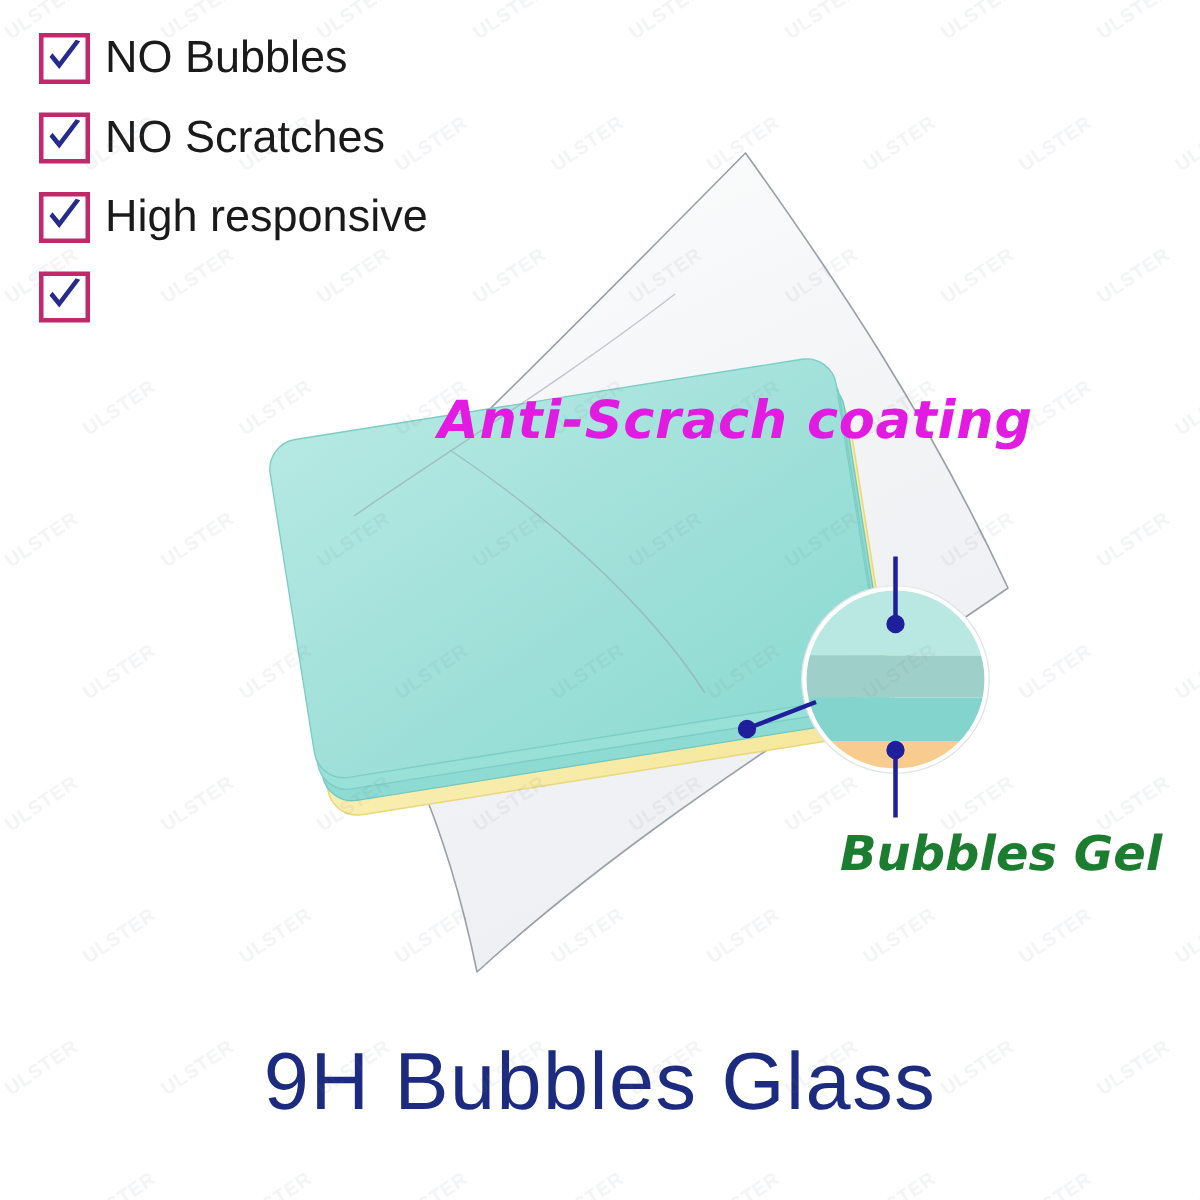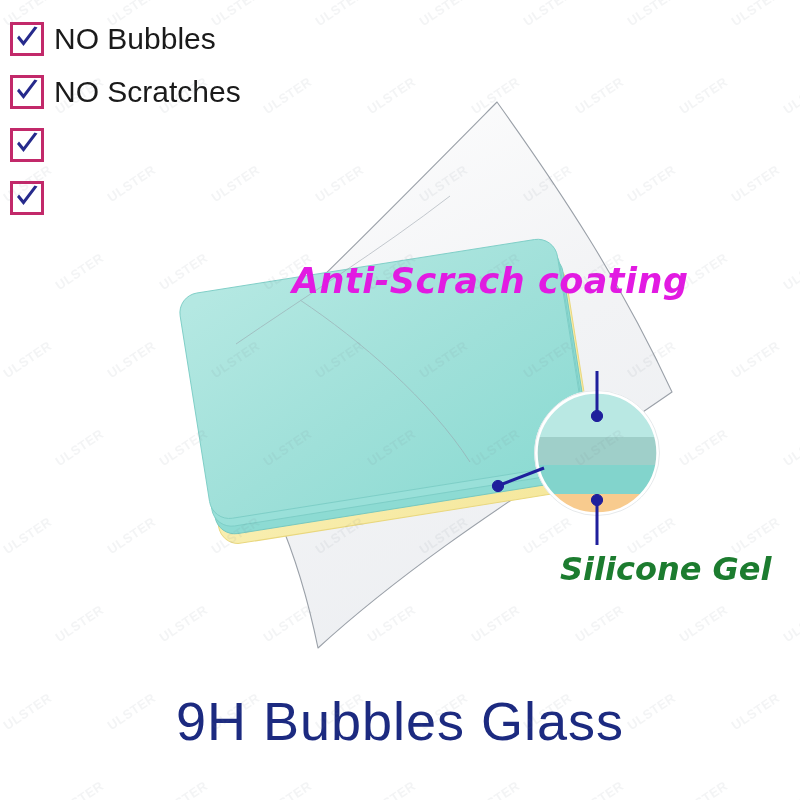--- a/index.html
+++ b/index.html
@@ -33,21 +33,21 @@
     letter-spacing: 0.5px;
     color: rgba(120, 125, 140, 0.085);
     transform: rotate(-34deg);
     white-space: nowrap;
     user-select: none;
   }
 
   
   #checklist {
     position: absolute;
-    left: 10px;
+    left: 26px;
     top: 12px;
     z-index: 30;
   }
   .check-row {
     display: flex;
     align-items: center;
     height: 53px;
   }
   .check-box {
     position: relative;
@@ -217,36 +217,37 @@
       </div>
       <div class="check-label">NO Scratches</div>
     </div>
 
     <div class="check-row">
       <div class="check-box">
         <svg viewBox="0 0 26 27" xmlns="http://www.w3.org/2000/svg">
           <path d="M3 13 L9.5 21 L23.5 2.5 L20.5 1.5 L9.5 16 L5 10.5 Z" fill="#262a8c"></path>
         </svg>
       </div>
+      <div class="check-label">High responsive</div>
     </div>
 
     <div class="check-row">
       <div class="check-box">
         <svg viewBox="0 0 26 27" xmlns="http://www.w3.org/2000/svg">
           <path d="M3 13 L9.5 21 L23.5 2.5 L20.5 1.5 L9.5 16 L5 10.5 Z" fill="#262a8c"></path>
         </svg>
       </div>
     </div>
 
   </div>
 
   <div class="anno-magenta" id="anno-scratch">Anti-Scrach coating</div>
 
 
-  <div id="anno-silicone">Silicone Gel</div>
+  <div id="anno-silicone">Bubbles Gel</div>
 
   <div id="headline">9H  Bubbles  Glass</div>
 
   <div id="watermark-layer">
       <span class="wm" style="left: 0px; top: 0px;">ULSTER</span>
       <span class="wm" style="left: 104px; top: 0px;">ULSTER</span>
       <span class="wm" style="left: 208px; top: 0px;">ULSTER</span>
       <span class="wm" style="left: 312px; top: 0px;">ULSTER</span>
       <span class="wm" style="left: 416px; top: 0px;">ULSTER</span>
       <span class="wm" style="left: 520px; top: 0px;">ULSTER</span>

